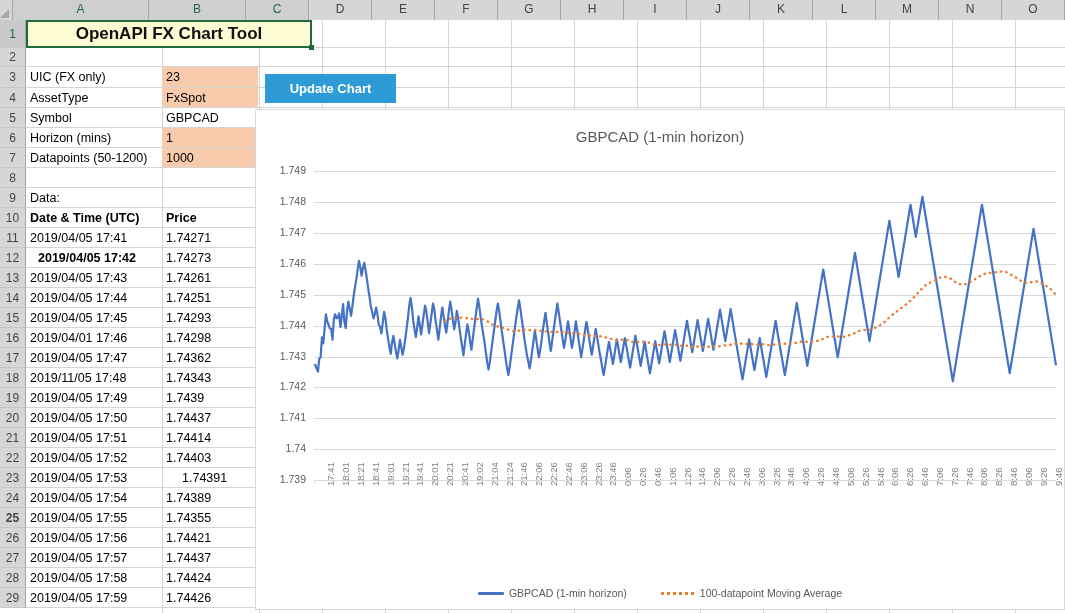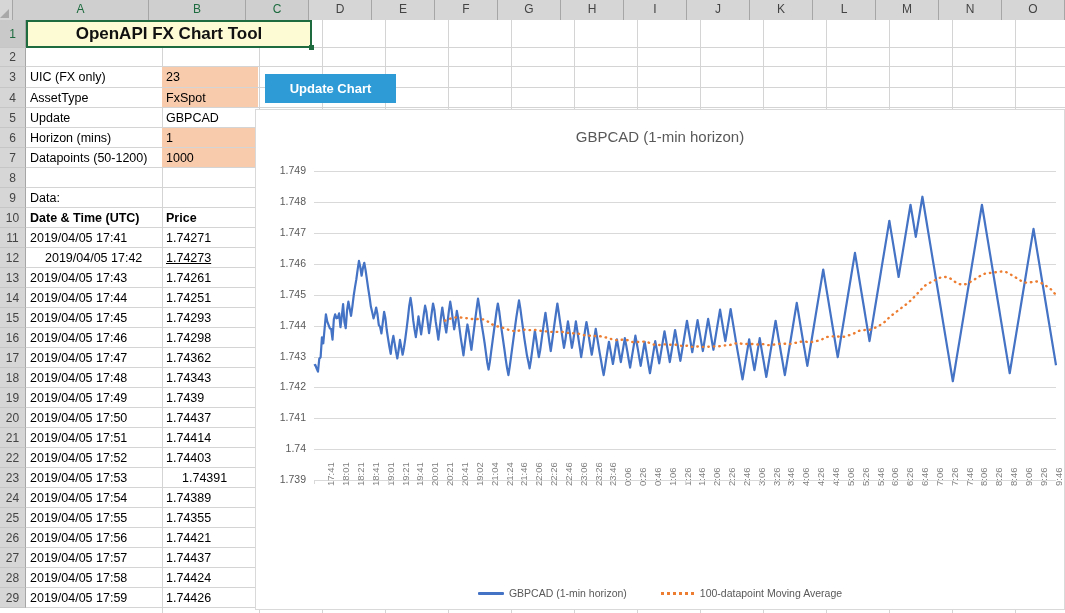--- a/index.html
+++ b/index.html
@@ -111,21 +111,21 @@
       <div class="rhd" style="height: 20px;">15</div>
       <div class="rhd" style="height: 20px;">16</div>
       <div class="rhd" style="height: 20px;">17</div>
       <div class="rhd" style="height: 20px;">18</div>
       <div class="rhd" style="height: 20px;">19</div>
       <div class="rhd" style="height: 20px;">20</div>
       <div class="rhd" style="height: 20px;">21</div>
       <div class="rhd" style="height: 20px;">22</div>
       <div class="rhd" style="height: 20px;">23</div>
       <div class="rhd" style="height: 20px;">24</div>
-      <div class="rhd" style="height: 20px;">25</div>
+      <div class="rhd" style="height: 20px; font-weight: bold;">25</div>
       <div class="rhd" style="height: 20px;">26</div>
       <div class="rhd" style="height: 20px;">27</div>
       <div class="rhd" style="height: 20px;">28</div>
       <div class="rhd" style="height: 20px;">29</div>
     </div>
 
   <div class="grid" id="grid">
     <div id="gridlines">
         <div class="gridline-v" style="left: 136px;"></div>
         <div class="gridline-v" style="left: 233px;"></div>
@@ -173,44 +173,44 @@
       </div>
 
     <div class="title-cell" style="left:0px;top:0px;width:286px;height:28px;">OpenAPI FX Chart Tool</div>
     <div class="fillhandle" style="left:283px;top:25px;"></div>
 
     <div id="cells">
         <div class="cell" style="left: 0px; top: 47px; width: 135px; height: 20px;">UIC (FX only)</div>
         <div class="cell orange" style="left: 136px; top: 47px; width: 96px; height: 20px;">23</div>
         <div class="cell" style="left: 0px; top: 68px; width: 135px; height: 19px;">AssetType</div>
         <div class="cell orange" style="left: 136px; top: 68px; width: 96px; height: 19px;">FxSpot</div>
-        <div class="cell" style="left: 0px; top: 88px; width: 135px; height: 19px;">Update</div>
+        <div class="cell" style="left: 0px; top: 88px; width: 135px; height: 19px;">Symbol</div>
         <div class="cell" style="left: 136px; top: 88px; width: 96px; height: 19px;">GBPCAD</div>
         <div class="cell" style="left: 0px; top: 108px; width: 135px; height: 19px;">Horizon (mins)</div>
         <div class="cell orange" style="left: 136px; top: 108px; width: 96px; height: 19px;">1</div>
         <div class="cell" style="left: 0px; top: 128px; width: 135px; height: 19px;">Datapoints (50-1200)</div>
         <div class="cell orange" style="left: 136px; top: 128px; width: 96px; height: 19px;">1000</div>
         <div class="cell" style="left: 0px; top: 168px; width: 135px; height: 19px;">Data:</div>
         <div class="cell b" style="left: 0px; top: 188px; width: 135px; height: 19px;">Date &amp; Time (UTC)</div>
         <div class="cell b" style="left: 136px; top: 188px; width: 96px; height: 19px;">Price</div>
         <div class="cell" style="left: 0px; top: 208px; width: 135px; height: 19px;">2019/04/05 17:41</div>
         <div class="cell" style="left: 136px; top: 208px; width: 96px; height: 19px;">1.74271</div>
-        <div class="cell" style="left: 15px; top: 228px; width: 135px; height: 19px;">2019/04/05 17:42</div>
-        <div class="cell" style="left: 136px; top: 228px; width: 96px; height: 19px; text-decoration: underline;">1.74273</div>
+        <div class="cell" style="left: 8px; top: 228px; width: 135px; height: 19px; font-weight: bold;">2019/04/05 17:42</div>
+        <div class="cell" style="left: 136px; top: 228px; width: 96px; height: 19px;">1.74273</div>
         <div class="cell" style="left: 0px; top: 248px; width: 135px; height: 19px;">2019/04/05 17:43</div>
         <div class="cell" style="left: 136px; top: 248px; width: 96px; height: 19px;">1.74261</div>
         <div class="cell" style="left: 0px; top: 268px; width: 135px; height: 19px;">2019/04/05 17:44</div>
         <div class="cell" style="left: 136px; top: 268px; width: 96px; height: 19px;">1.74251</div>
         <div class="cell" style="left: 0px; top: 288px; width: 126px; height: 19px;">2019/04/05 17:45</div>
         <div class="cell" style="left: 136px; top: 288px; width: 96px; height: 19px;">1.74293</div>
-        <div class="cell" style="left: 0px; top: 308px; width: 135px; height: 19px;">2019/04/05 17:46</div>
+        <div class="cell" style="left: 0px; top: 308px; width: 135px; height: 19px;">2019/04/01 17:46</div>
         <div class="cell" style="left: 136px; top: 308px; width: 96px; height: 19px;">1.74298</div>
         <div class="cell" style="left: 0px; top: 328px; width: 135px; height: 19px;">2019/04/05 17:47</div>
         <div class="cell" style="left: 136px; top: 328px; width: 96px; height: 19px;">1.74362</div>
-        <div class="cell" style="left: 0px; top: 348px; width: 135px; height: 19px;">2019/04/05 17:48</div>
+        <div class="cell" style="left: 0px; top: 348px; width: 135px; height: 19px;">2019/11/05 17:48</div>
         <div class="cell" style="left: 136px; top: 348px; width: 96px; height: 19px;">1.74343</div>
         <div class="cell" style="left: 0px; top: 368px; width: 135px; height: 19px;">2019/04/05 17:49</div>
         <div class="cell" style="left: 136px; top: 368px; width: 96px; height: 19px;">1.7439</div>
         <div class="cell" style="left: 0px; top: 388px; width: 135px; height: 19px;">2019/04/05 17:50</div>
         <div class="cell" style="left: 136px; top: 388px; width: 96px; height: 19px;">1.74437</div>
         <div class="cell" style="left: 0px; top: 408px; width: 135px; height: 19px;">2019/04/05 17:51</div>
         <div class="cell" style="left: 136px; top: 408px; width: 96px; height: 19px;">1.74414</div>
         <div class="cell" style="left: 0px; top: 428px; width: 135px; height: 19px;">2019/04/05 17:52</div>
         <div class="cell" style="left: 136px; top: 428px; width: 96px; height: 19px;">1.74403</div>
         <div class="cell" style="left: 0px; top: 448px; width: 135px; height: 19px;">2019/04/05 17:53</div>

